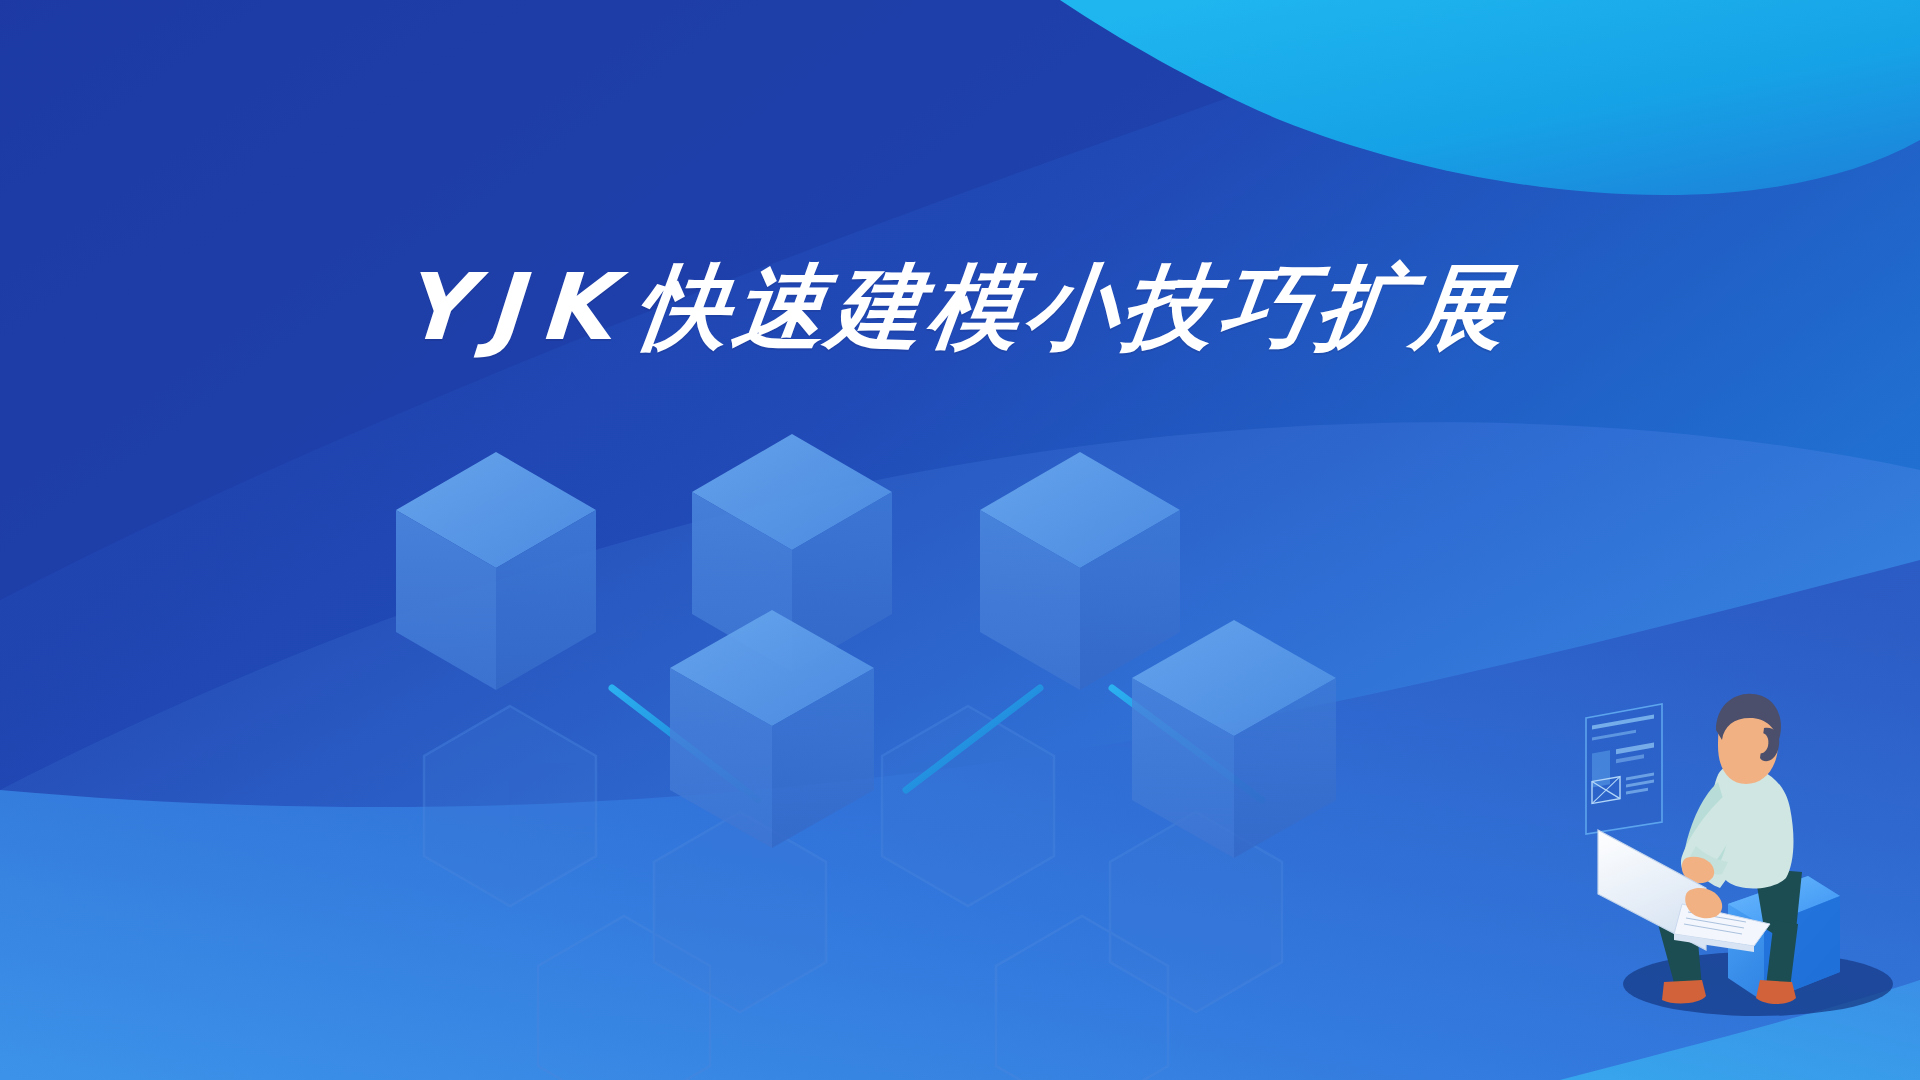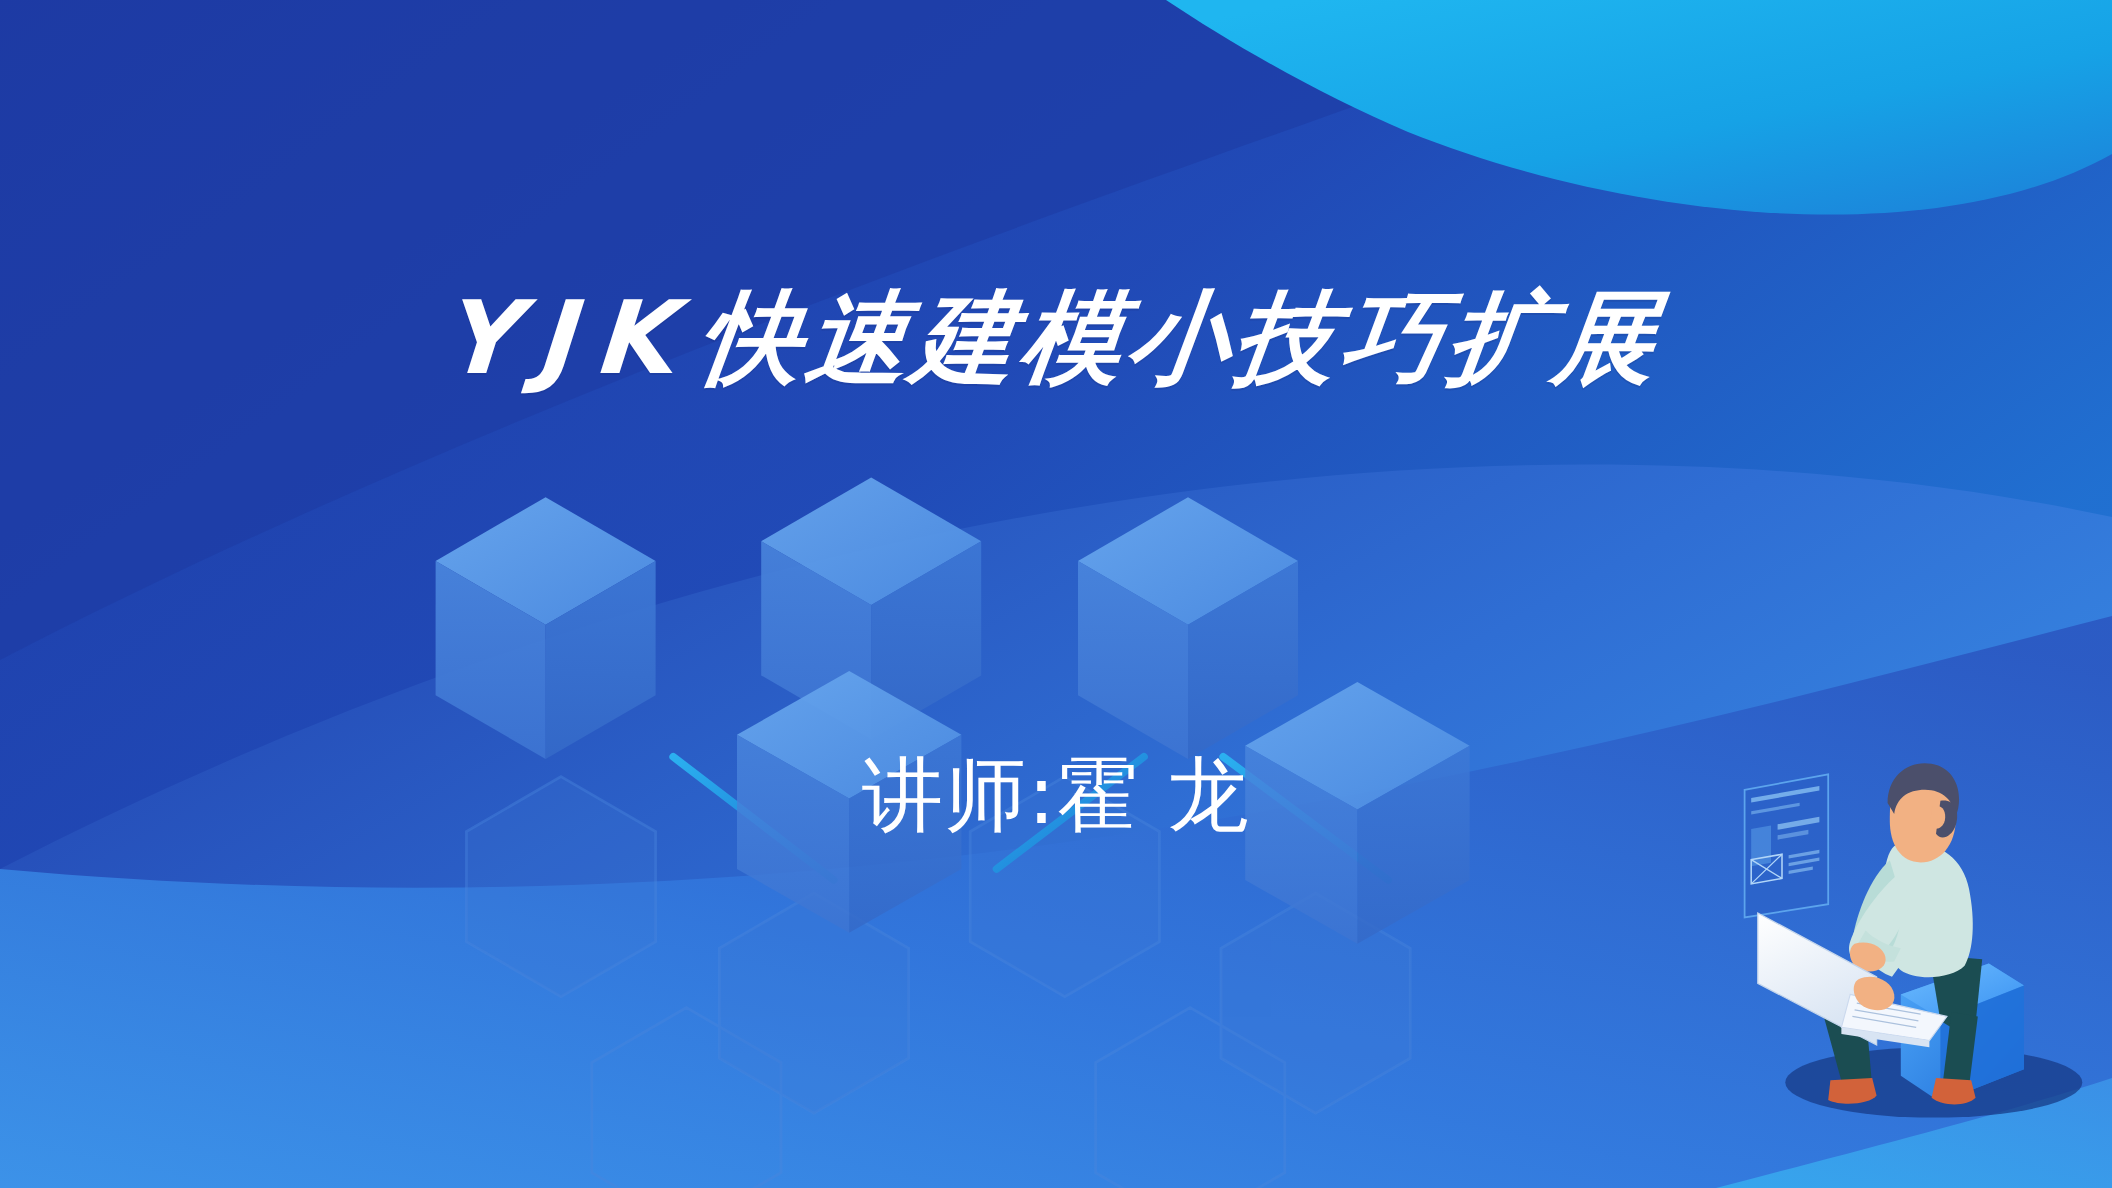--- a/index.html
+++ b/index.html
@@ -206,23 +206,20 @@
       <path d="M1234,620 L1336,678 L1234,736 L1132,678 Z" fill="url(#gCubeTop)" opacity="0.90"></path>
       <path d="M1132,678 L1234,736 L1234,858 L1132,800 Z" fill="url(#gCubeLeft)" opacity="0.80"></path>
       <path d="M1336,678 L1336,800 L1234,858 L1234,736 Z" fill="url(#gCubeRight)" opacity="0.80"></path>
     </g>
   </svg>
 
   <div class="title-wrap">
     <h1 class="title"><span class="latin">YJK</span><span>快速建模小技巧扩展</span></h1>
   </div>
 
-  <div class="subtitle-wrap">
-    <div class="subtitle">讲师:霍 龙</div>
-  </div>
 
   <div class="illus">
     <svg viewBox="0 0 330 350">
       <defs>
         <linearGradient id="iSeat" x1="0" y1="0" x2="1" y2="1">
           <stop offset="0%" stop-color="#4ea6f8"></stop>
           <stop offset="100%" stop-color="#1f6fd8"></stop>
         </linearGradient>
         <linearGradient id="iSeatTop" x1="0" y1="0" x2="1" y2="1">
           <stop offset="0%" stop-color="#6dbcff"></stop>

